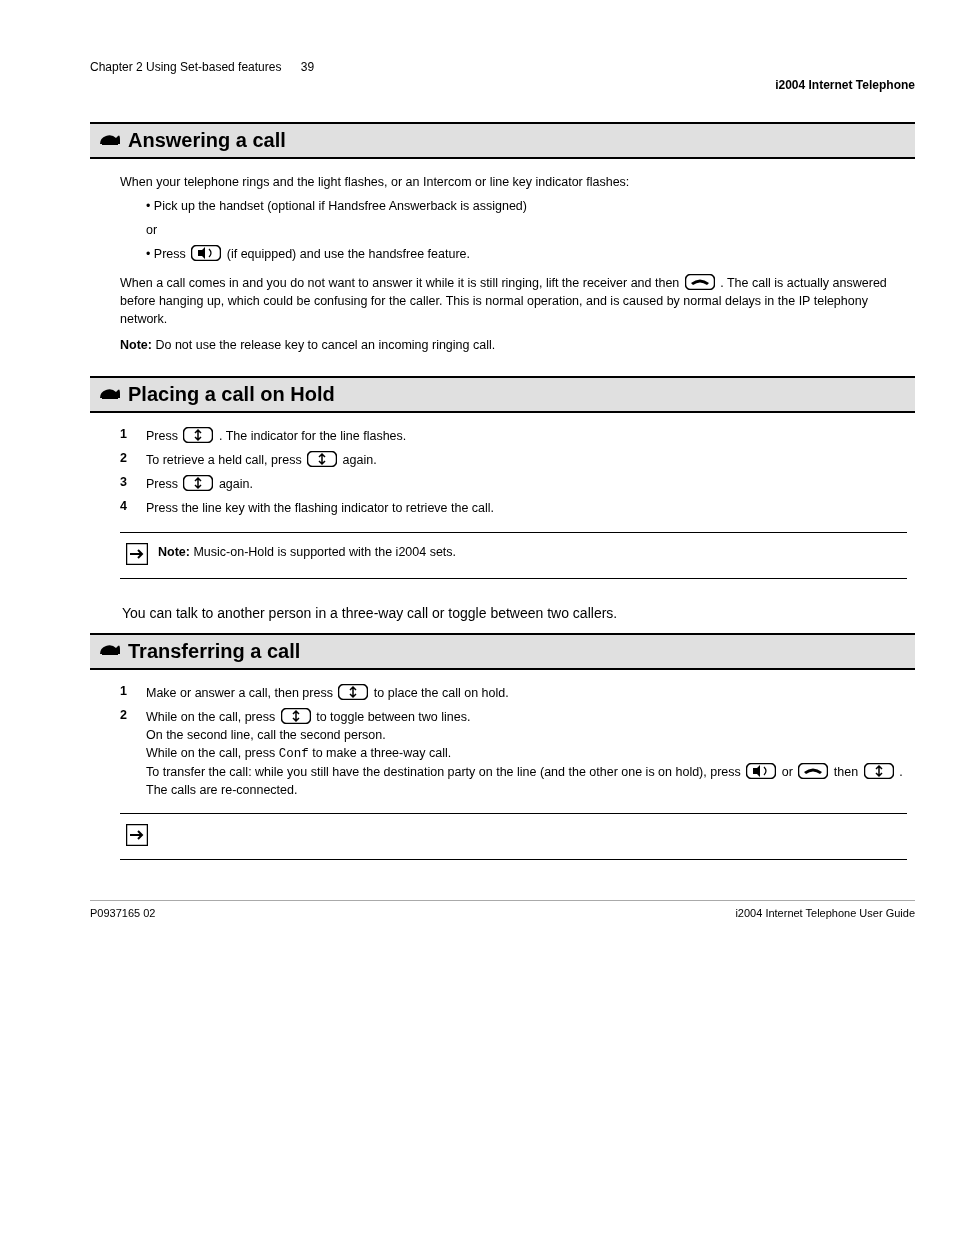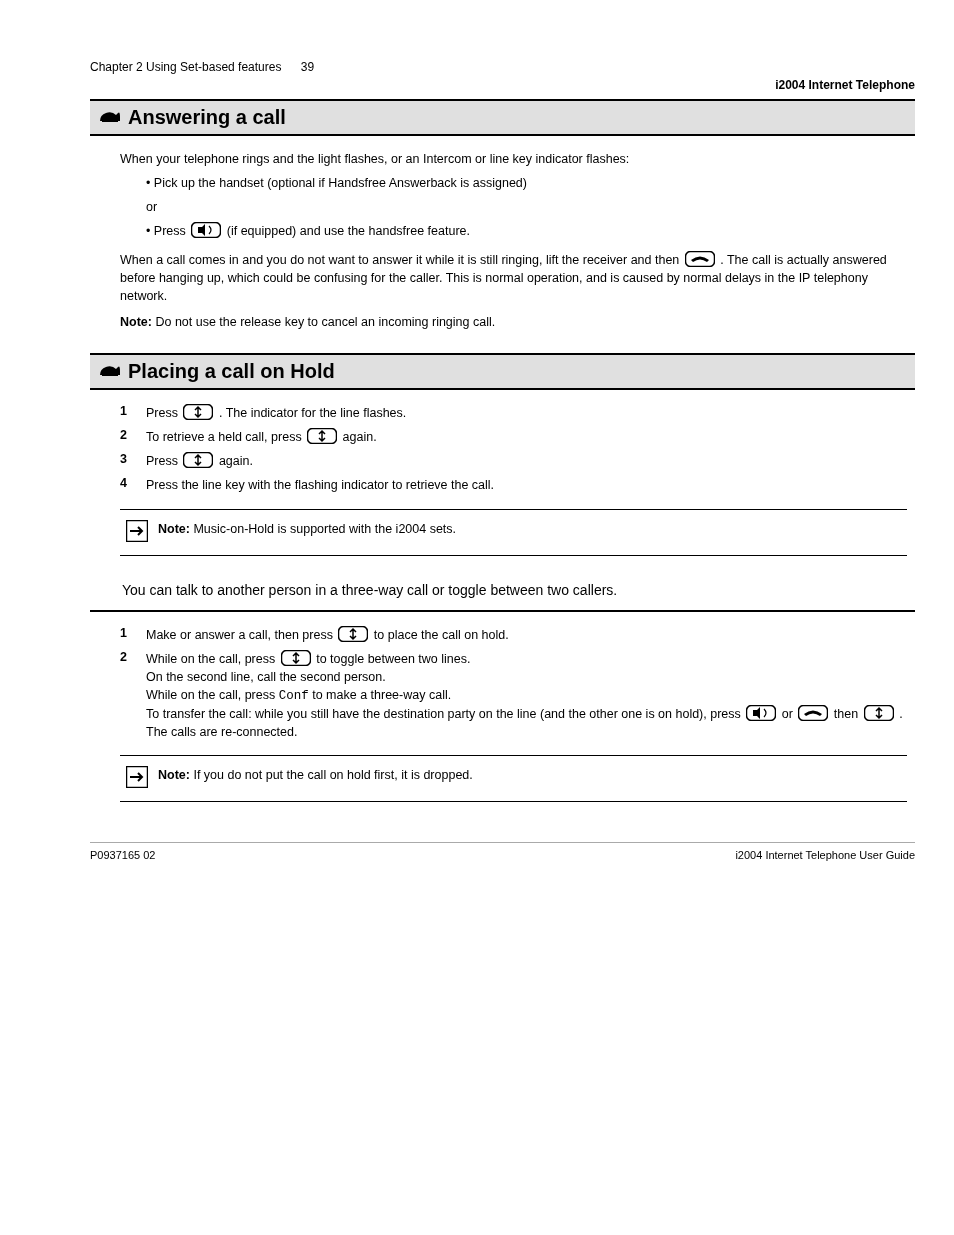--- a/index.html
+++ b/index.html
@@ -15,21 +15,21 @@
     padding: 60px 39px 40px 90px;
   }
   .header-line {
     font-size: 12px;
     margin-bottom: 4px;
   }
   .header-right {
     text-align: right;
     font-weight: bold;
     font-size: 12px;
-    margin-bottom: 7px;
+    margin-bottom: 30px;
   }
   .section-rule-top {
     border-top: 2px solid #000;
     margin-top: 6px;
   }
   .section-bar {
     display: flex;
     align-items: center;
     background: #e0e0e0;
     padding: 5px 8px;
@@ -234,20 +234,29 @@
         <div class="note-text">
           <span class="note-label">Note:</span><span> Music-on-Hold is supported with the i2004 sets.</span>
         </div>
       </div>
     </div>
   </div>
 
   <div class="pre-section-txt">You can talk to another person in a three-way call or toggle between two callers.</div>
 
   <div class="section-rule-top">
+    <div class="section-bar">
+      <span>
+        <svg width="24" height="18" viewBox="0 0 24 18">
+            <path d="M2 14 Q2 8 8 6 Q14 4 18 8 L20 6 Q22 4 22 10 L22 14 Z" fill="#000"></path>
+            <rect x="4" y="13" width="16" height="2" fill="#000"></rect>
+          </svg>
+      </span>
+      <span class="title">Transferring a call</span>
+    </div>
     <div class="section-body">
       <div class="step">
         <div class="step-num"><b>1</b></div>
         <div class="step-text">
           <span>Make or answer a call, then press </span>
           <span>
             <svg width="30" height="16" viewBox="0 0 30 16">
                 <rect x="0.5" y="0.5" width="29" height="15" rx="5" fill="#fff" stroke="#000" stroke-width="1.5"></rect>
                 <path d="M15 3 L15 13 M12 6 L15 3 L18 6 M12 10 L15 13 L18 10" stroke="#000" fill="none" stroke-width="1.5"></path>
               </svg>
@@ -302,23 +311,20 @@
         </div>
       </div>
 
       <div class="note-block">
         <span class="note-icon">
           <svg width="22" height="22" viewBox="0 0 22 22">
               <rect x="0.5" y="0.5" width="21" height="21" fill="#fff" stroke="#000" stroke-width="1.5"></rect>
               <path d="M4 11 L15 11 M12 7 L16 11 L12 15" stroke="#000" fill="none" stroke-width="2"></path>
             </svg>
         </span>
-        <div class="note-text">
-          <span class="note-label">Note:</span><span> If you do not put the call on hold first, it is dropped.</span>
-        </div>
       </div>
     </div>
   </div>
 
   <div class="footer">
     <span>P0937165 02</span>
     <span>i2004 Internet Telephone User Guide</span>
   </div>
 
 </div>

